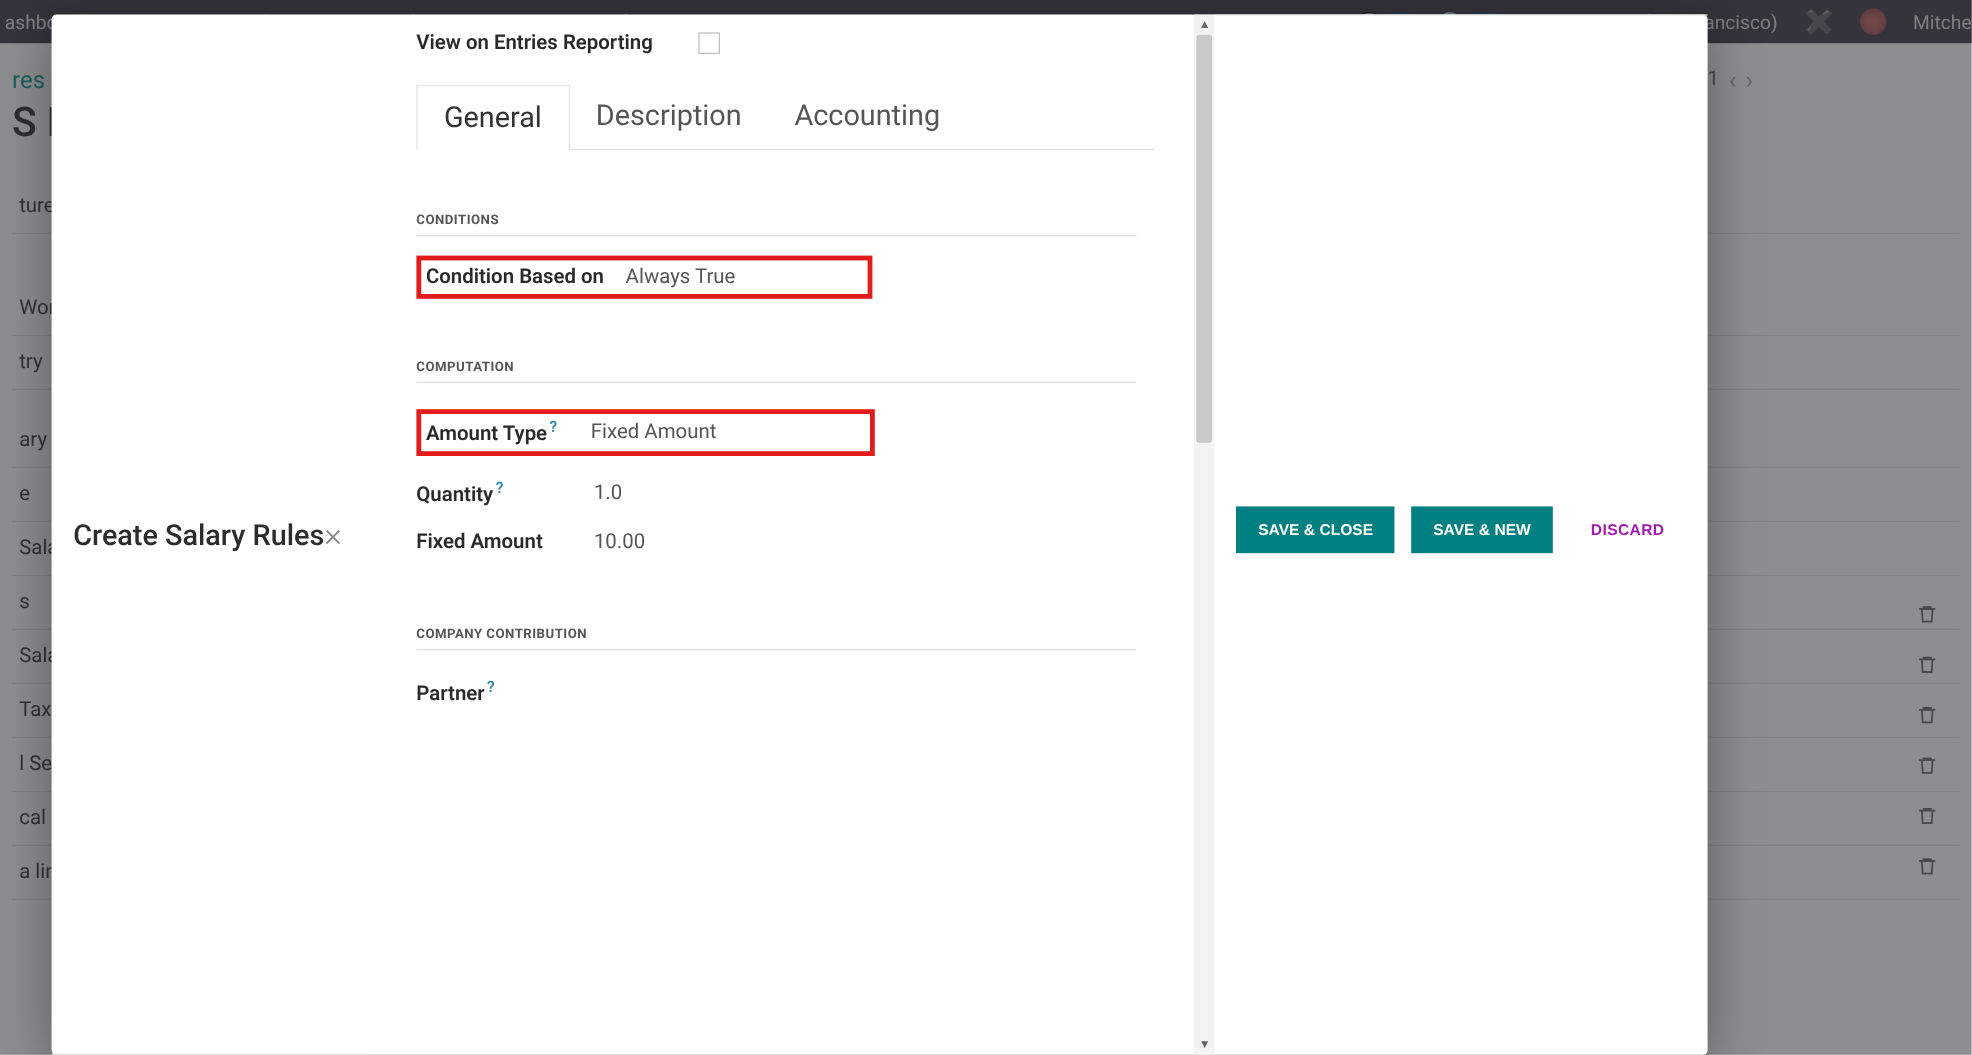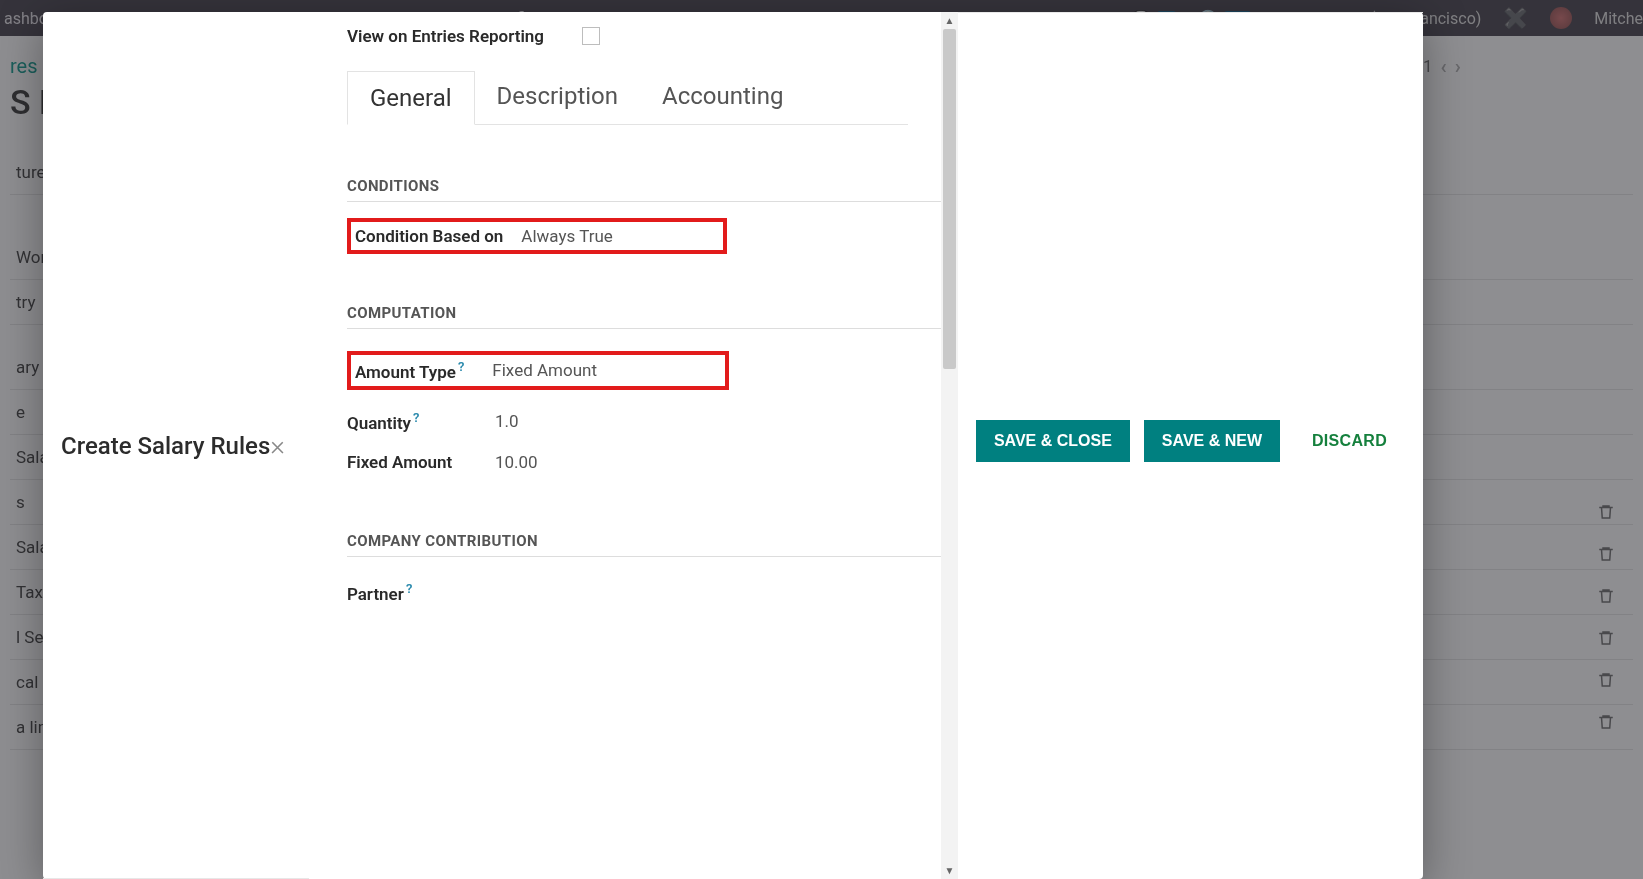--- a/index.html
+++ b/index.html
@@ -121,45 +121,45 @@
   width: calc(100% - 50px);
 }
 .tab {
   padding: 12px 22px; font-size:24px; color:#555; cursor:pointer;
 }
 .tab.active {
   border:1px solid #e3e3e3; border-bottom:1px solid #fff;
   position:relative; top:1px; background:#fff; color:#333;
 }
 .section-title {
-  font-size:15px; font-weight:700; letter-spacing:0.4px; color:#555;
+  font-size:11px; font-weight:700; letter-spacing:0.4px; color:#555;
   margin-top: 50px; margin-bottom:6px;
   text-transform:uppercase;
 }
 .section-title:first-of-type{ margin-top:52px;}
 .half-block { width: 600px;}
 .hr { height:1px; background:#ddd; width:600px; margin-bottom:14px;}
 .help-q { color:#2a8aad; font-size:13px; vertical-align:super; margin-left:2px;}
 .highlight {
   border: 4px solid #e21b1b;
   padding: 4px 6px 4px 4px;
   display:inline-flex; align-items:center;
 }
 .highlight .label { width: auto; padding-right: 18px;}
 .row.flex-pad { padding: 10px 0;}
 .modal-footer {
   border-top:1px solid #e9e9e9;
   padding: 14px 18px 24px 18px;
   display:flex; gap:14px; align-items:center;
 }
 .btn {
-  font-size:16px; font-weight:700; padding: 12px 18px; cursor:pointer; border:none;
+  font-size:13px; font-weight:700; padding: 12px 18px; cursor:pointer; border:none;
 }
 .btn-primary { background:#008080; color:#fff;}
-.btn-link { background:transparent; color:#15803d; font-weight:600; letter-spacing:0.3px;}
+.btn-link { background:transparent; color:#a21caf; font-weight:600; letter-spacing:0.3px;}
 svg{display:block}
 </style>
 </head>
 <body>
 
 <div class="bg-app">
   <div class="bg-topbar">
     <div class="nav-left">
       <span>ashboard</span>
       <span>Contracts</span>

